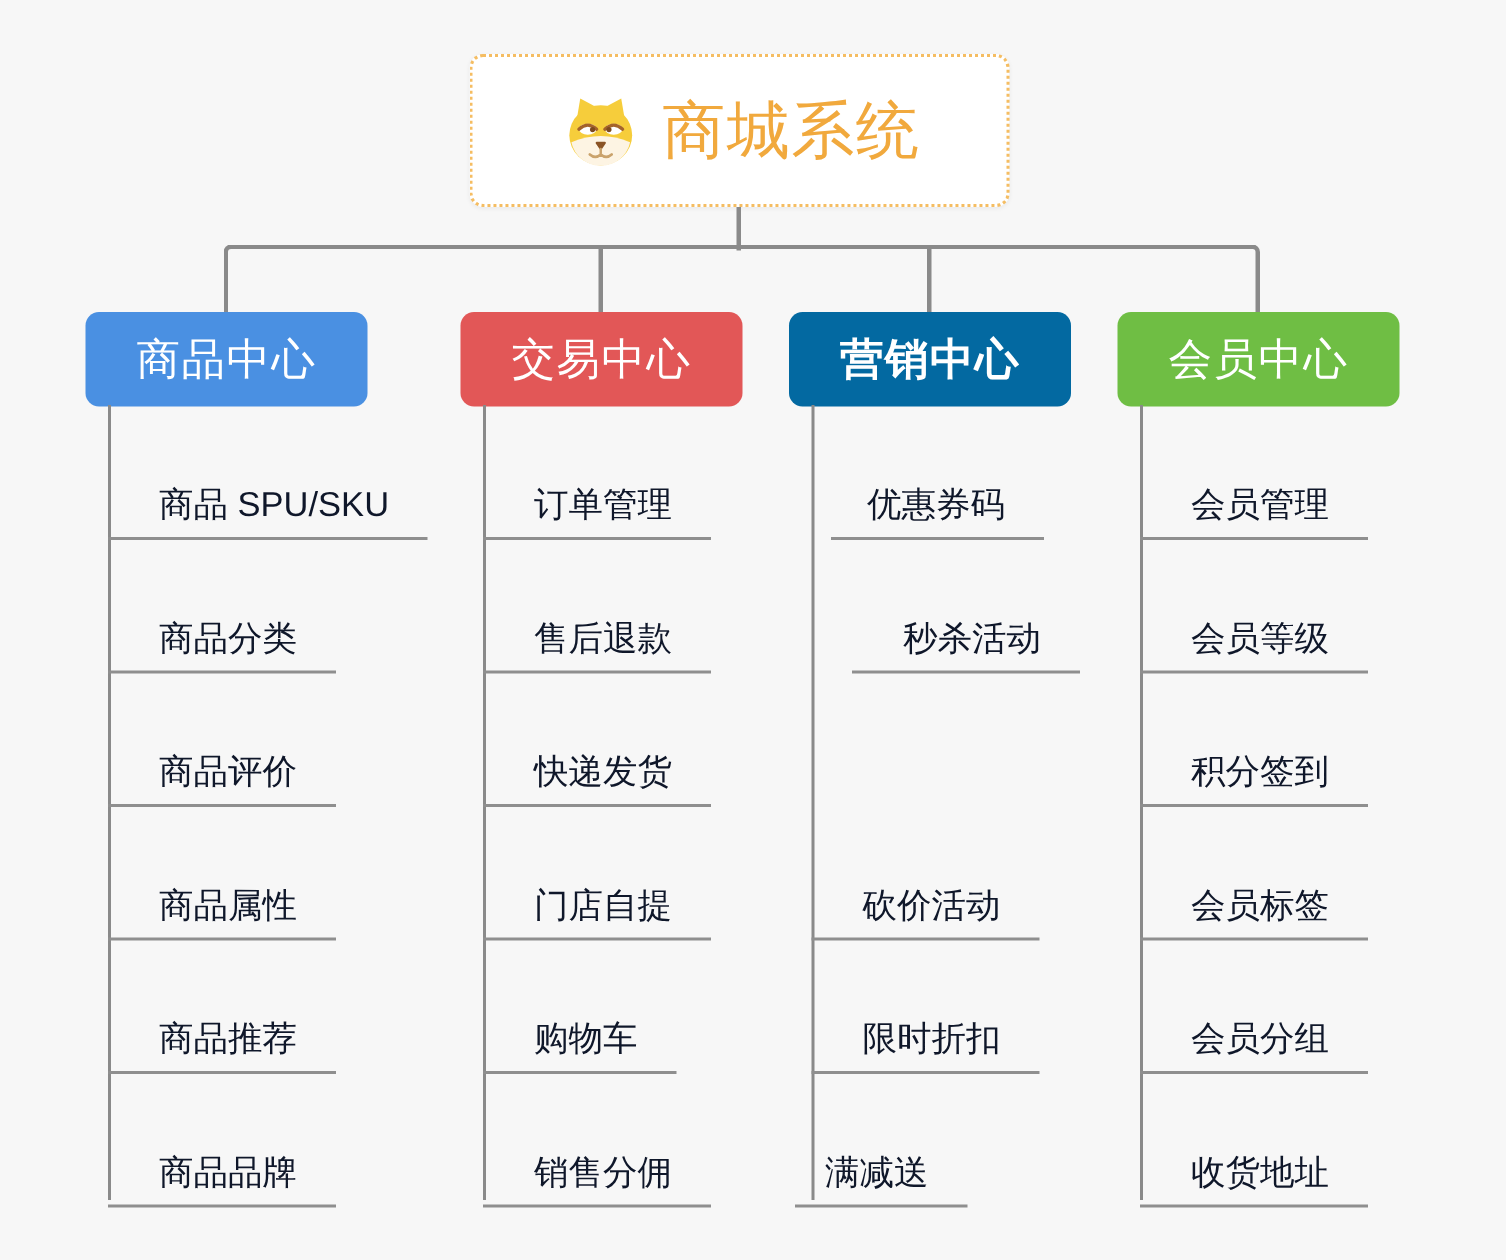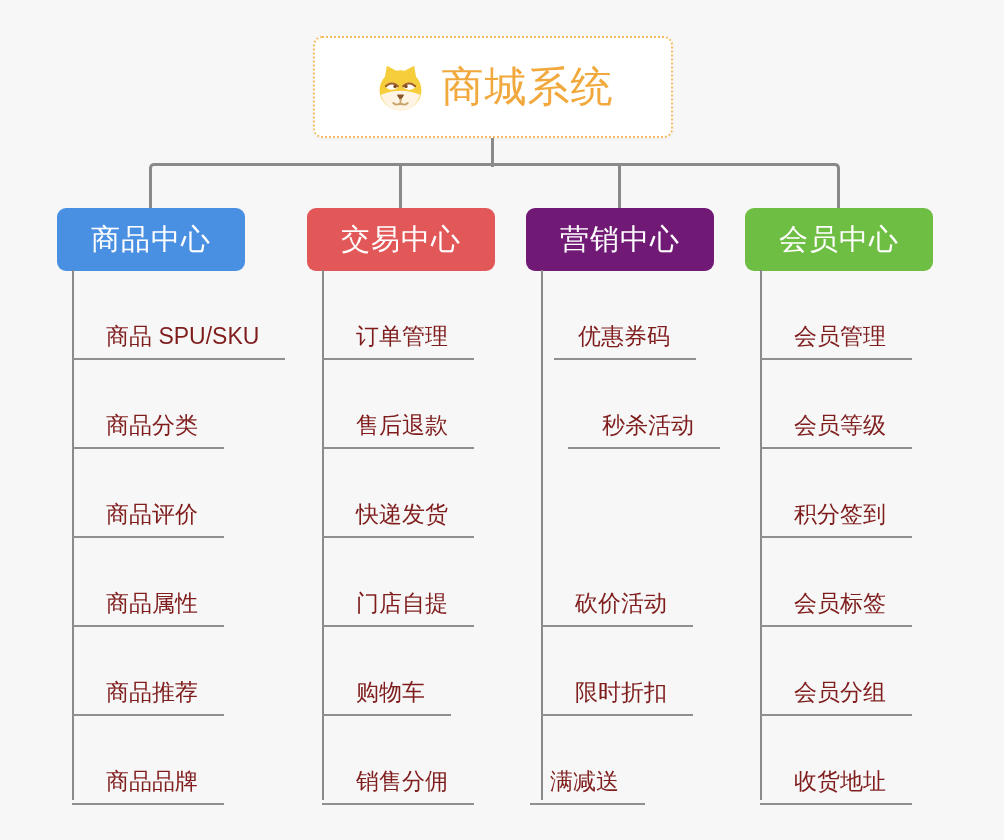--- a/index.html
+++ b/index.html
@@ -22,21 +22,21 @@
   .trunk{position:absolute;width:2px;background:#8a8a8a;}
 
   
   .branch-node{position:absolute;top:208px;width:188px;height:63px;border-radius:9px;
                color:#ffffff;font-size:29px;letter-spacing:1px;
                display:flex;align-items:center;justify-content:center;cursor:default;}
 
   
   .child-node{position:absolute;height:46px;box-sizing:content-box;
               display:flex;align-items:flex-end;padding:0 26px 6px 34px;
-              border-bottom:2px solid #8f8f8f;font-size:23px;color:#7f1d1d;white-space:nowrap;}
+              border-bottom:2px solid #8f8f8f;font-size:23px;color:#0f172a;white-space:nowrap;}
 </style>
 </head>
 <body>
 
 <div class="canvas" id="canvas">
 
   <div class="root-node" id="root-node" style="border-color: rgb(245, 189, 98);">
     <span class="root-icon">
       <svg viewBox="0 0 60 56" xmlns="http://www.w3.org/2000/svg">
         <path d="M12 22 L15 4 L28 11 Z" fill="#f6cd3b"></path>
@@ -71,21 +71,21 @@
     <div class="child-node" style="left: 72px; top: 662px;">商品推荐</div>
     <div class="child-node" style="left: 72px; top: 751px;">商品品牌</div>
     <div class="branch-node" style="left: 307px; background: rgb(226, 87, 87);">交易中心</div>
     <div class="trunk" style="left: 322px; top: 270px; height: 530px;"></div>
     <div class="child-node" style="left: 322px; top: 306px;">订单管理</div>
     <div class="child-node" style="left: 322px; top: 395px;">售后退款</div>
     <div class="child-node" style="left: 322px; top: 484px;">快递发货</div>
     <div class="child-node" style="left: 322px; top: 573px;">门店自提</div>
     <div class="child-node" style="left: 322px; top: 662px;">购物车</div>
     <div class="child-node" style="left: 322px; top: 751px;">销售分佣</div>
-    <div class="branch-node" style="left: 526px; background: #701a75;">营销中心</div>
+    <div class="branch-node" style="left: 526px; background: #0369a1; font-weight: bold;">营销中心</div>
     <div class="trunk" style="left: 541px; top: 270px; height: 530px;"></div>
     <div class="child-node" style="left: 554px; top: 306px; padding-left: 24px;">优惠券码</div>
     <div class="child-node" style="left: 568px; top: 395px;">秒杀活动</div>
     <div class="child-node" style="left: 541px; top: 573px;">砍价活动</div>
     <div class="child-node" style="left: 541px; top: 662px;">限时折扣</div>
     <div class="child-node" style="left: 530px; top: 751px; padding-left: 20px;">满减送</div>
     <div class="branch-node" style="left: 745px; background: rgb(111, 190, 68);">会员中心</div>
     <div class="trunk" style="left: 760px; top: 270px; height: 530px;"></div>
     <div class="child-node" style="left: 760px; top: 306px;">会员管理</div>
     <div class="child-node" style="left: 760px; top: 395px;">会员等级</div>

